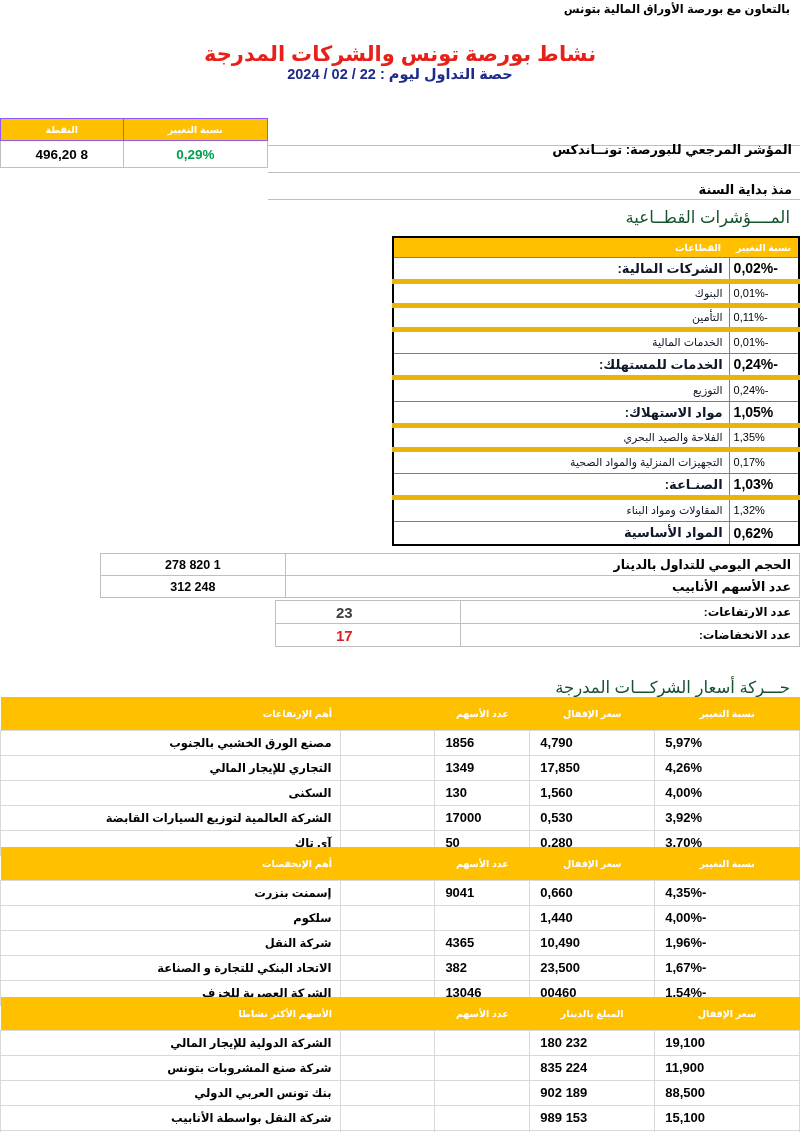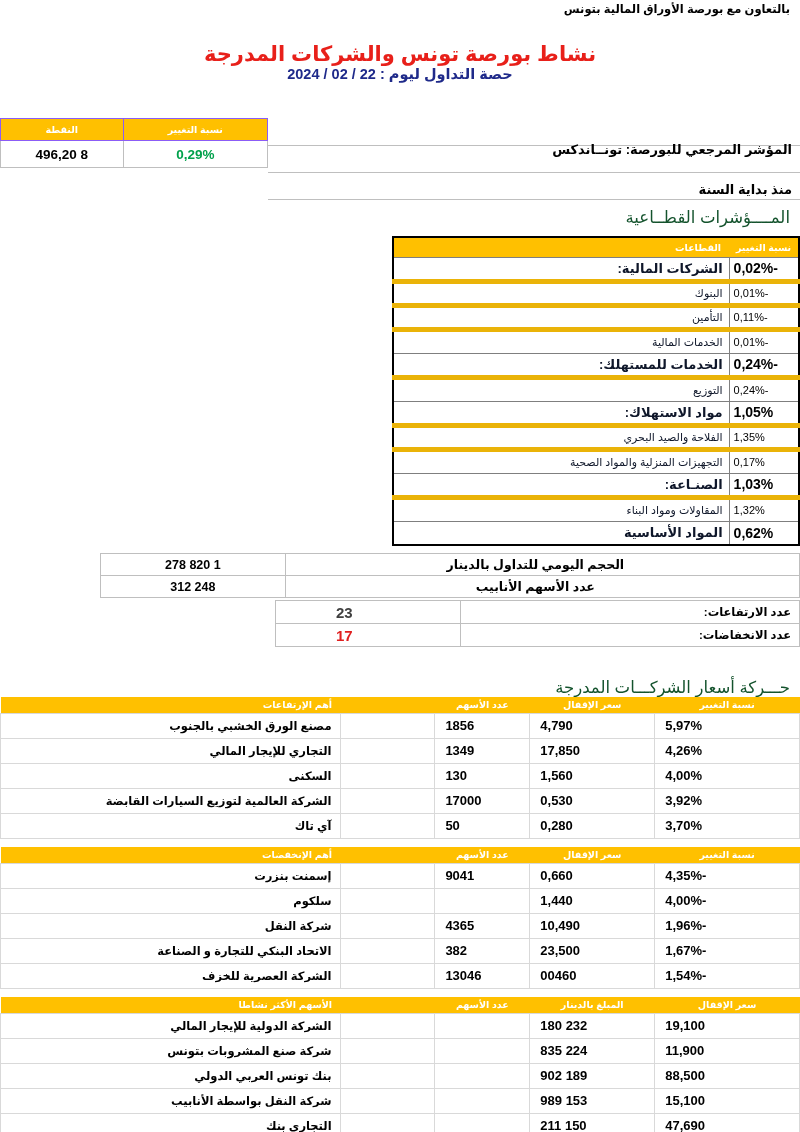--- a/index.html
+++ b/index.html
@@ -99,21 +99,21 @@
   #sector-table tr.major td.pct { font-size: 14px; font-weight: bold; }
   #sector-table tr.major td.name { font-size: 13px; font-weight: bold; }
   #sector-table tr.major td { border-top: 1px solid #7f7f7f; }
 
   
   #volume-table { top: 553px; right: 0; width: 700px; border: 1px solid #808080; }
   #volume-table td {
     border: 1px solid #bfbfbf; height: 22px;
     font-size: 12.5px; font-weight: bold;
   }
-  #volume-table td.lbl { text-align: center; padding-right: 14px; width: 515px; }
+  #volume-table td.lbl { text-align: right; padding-right: 8px; width: 515px; }
   #volume-table td.val { text-align: center; width: 185px; }
 
   
   #counts-table { top: 600px; right: 0; width: 525px; }
   #counts-table td { border: 1px solid #bfbfbf; height: 23px; }
   #counts-table td.lbl {
     text-align: right; padding-right: 8px; width: 340px;
     font-size: 11.5px; font-weight: bold; color: #000;
   }
   #counts-table td.val {
@@ -123,21 +123,21 @@
   .cnt-up { color: #404040; }
   .cnt-dn { color: #e02020; }
 
   
   .movers { right: 0; width: 800px; }
   .movers col.c1 { width: 145px; }
   .movers col.c2 { width: 125px; }
   .movers col.c3 { width: 95px; }
   .movers col.c4 { width: 95px; }
   .movers col.c5 { width: 340px; }
-  .movers tr.hdr th { height: 16px; }
+  .movers tr.hdr th { height: 33px; }
   .movers td {
     border: 1px solid #d9d9d9; height: 25px;
     font-size: 13px; font-weight: bold; color: #000;
   }
   .movers td.num { text-align: left; padding-left: 10px; }
   .movers td.nm {
     text-align: right; padding-right: 8px;
     font-size: 11.5px; border-left: 1px solid #d9d9d9;
   }
   .movers td.empty { border-top: 1px solid #d9d9d9; border-bottom: 1px solid #d9d9d9; }

